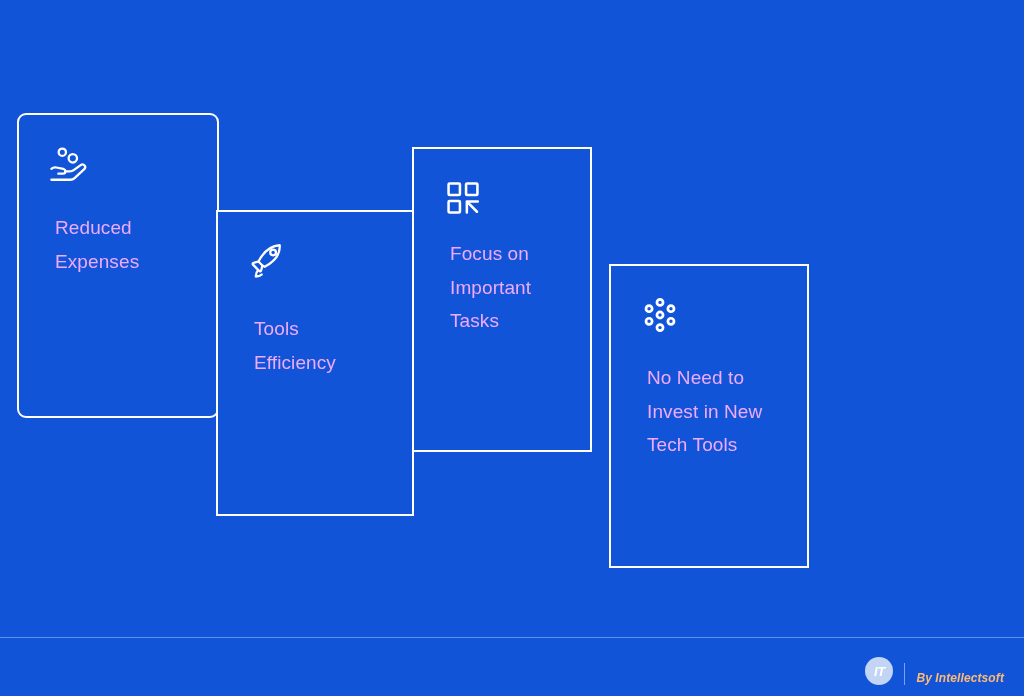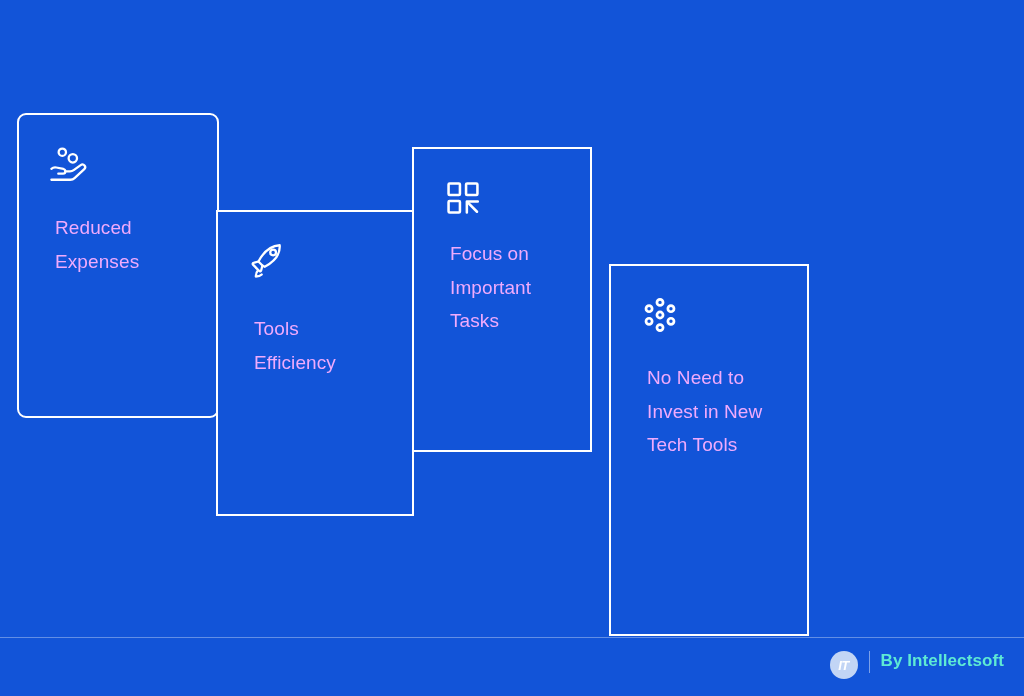--- a/index.html
+++ b/index.html
@@ -39,21 +39,21 @@
     line-height:33.5px;
     font-weight:500;
     letter-spacing:.1px;
     white-space:pre-line;
   }
 
   
   #card-1{left:17px;  top:113px; width:202px; height:305px;}
   #card-2{left:216px; top:210px; width:198px; height:306px;}
   #card-3{left:412px; top:147px; width:180px; height:305px;}
-  #card-4{left:609px; top:264px; width:200px; height:372px;}
+  #card-4{left:609px; top:264px; width:200px; height:304px;}
   #card-5{left:806px; top:144px; width:200px; height:305px;}
 
   #card-1 .card-title{top:96px;}
   #card-2 .card-title{top:100px;}
   #card-3 .card-title{top:88px;}
   #card-4 .card-title{top:95px;}
   #card-5 .card-title{top:95px;}
 
   .divider{
     position:absolute;
@@ -62,43 +62,44 @@
     height:1px;
     background:rgba(255,255,255,.34);
   }
 
   .brand{
     position:absolute;
     right:20px;
     top:651px;
     height:34px;
     display:flex;
-    align-items:flex-start;
+    align-items:flex-end;
     gap:11px;
   }
   .brand-logo{
     width:28px;height:28px;border-radius:50%;
     background:#c2d5f5;
     display:flex;align-items:center;justify-content:center;
     color:#ffffff;
     font-size:13px;
     font-weight:700;
     font-style:italic;
     letter-spacing:-0.5px;
     line-height:1;
   }
   .brand-sep{
     width:1px;height:22px;
     background:rgba(255,255,255,.45);
   }
   .brand-text{
-    color:#5eead4;
-    font-size:17px;
+    color:#fdba74;
+    font-size:12px;
     font-weight:600;
     letter-spacing:.1px;
+    font-style:italic;
   }
 </style>
 </head>
 <body>
 
 <div id="stage">
 
   <div class="card rounded" id="card-1">
     <span class="card-icon">
       <svg viewBox="0 0 48 48" fill="none" stroke="#ffffff" stroke-width="2.6" stroke-linecap="round" stroke-linejoin="round">

